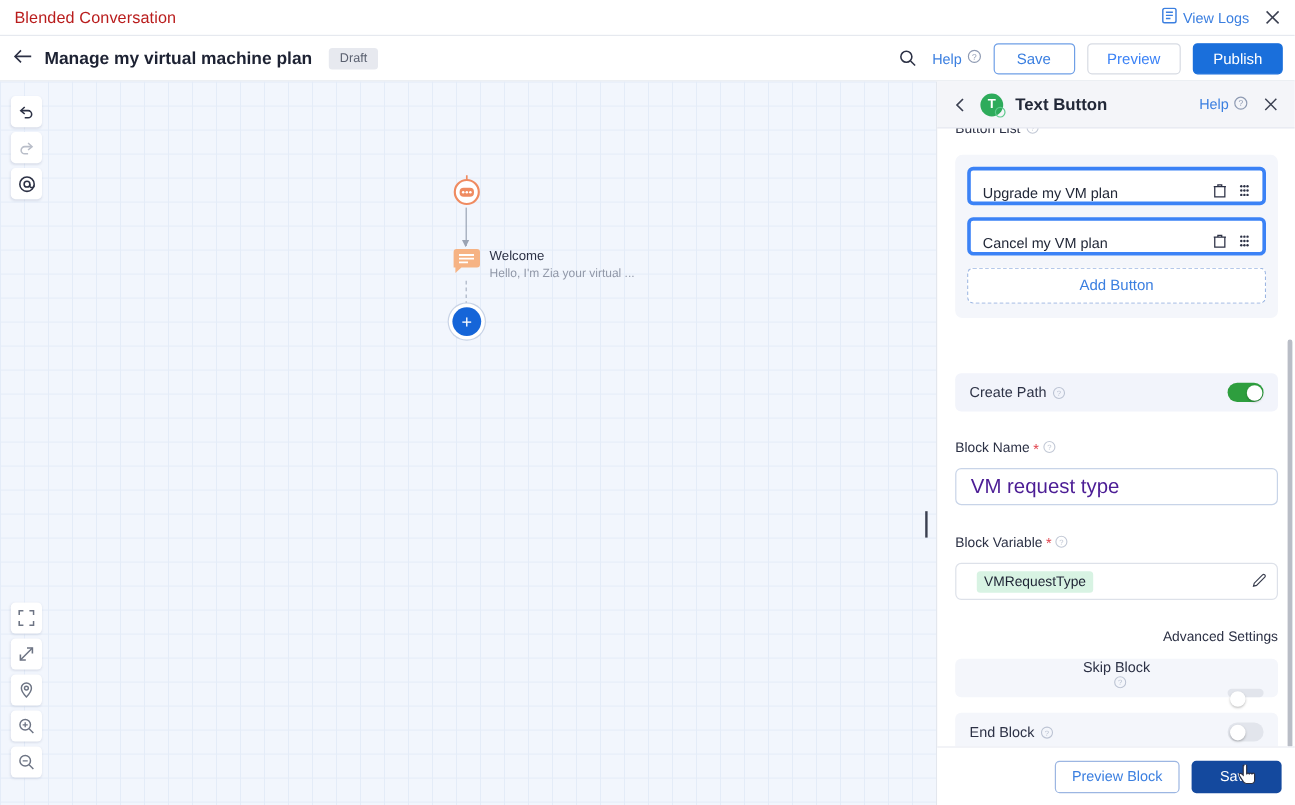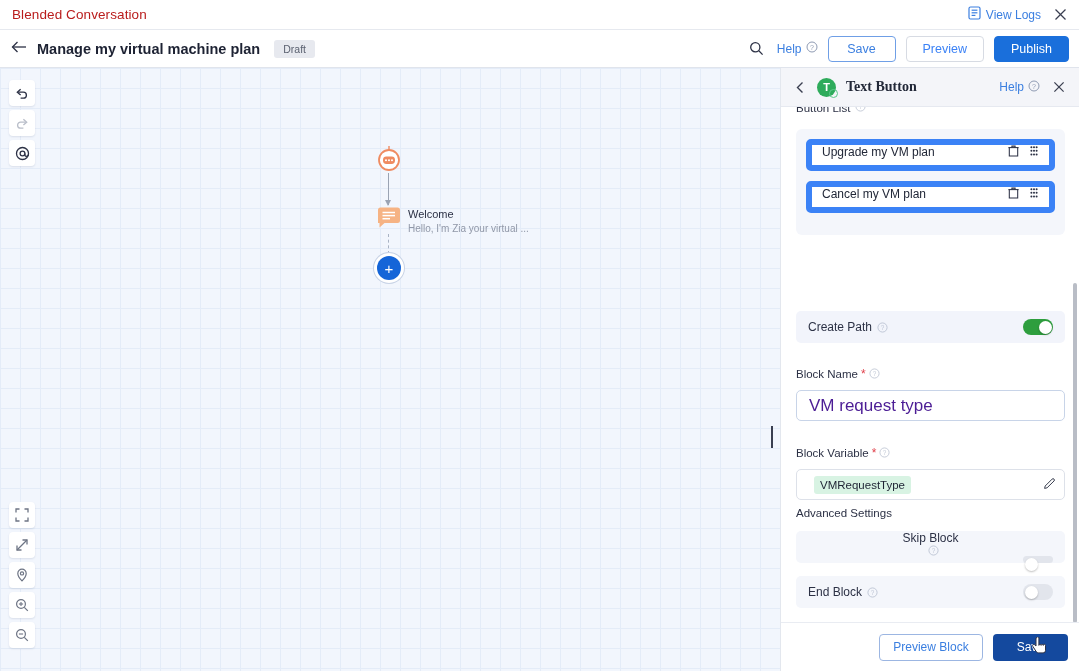--- a/index.html
+++ b/index.html
@@ -105,39 +105,39 @@
   .chev-back{ width:16px;height:16px;display:flex;align-items:center;justify-content:center;cursor:pointer;color:#3a3f50;}
   .avatar{
     width:19px;height:19px;border-radius:50%;background:#2eab5b;color:#fff;
     font-size:11px;font-weight:bold; display:flex;align-items:center;justify-content:center;
     margin-left:9px; position:relative;
   }
   .avatar:after{
     content:""; position:absolute; right:-2px; bottom:-1px; width:7px;height:7px;
     border-radius:50%; border:1.5px solid #5cc98a;
   }
-  .panel-title{ font-size:14px; font-weight:bold; margin-left:10px; color:#222838;font-family:Liberation Serif, serif;}
+  .panel-title{ font-size:14px; font-weight:bold; margin-left:10px; color:#222838;}
   .panel-head-right{ margin-left:auto; display:flex;align-items:center;gap:10px;}
 
   .panel-body{
     position:absolute; top:39px; left:0; width:299px; height:515px;
     overflow:hidden;
   }
   .cut-label{
     position:absolute; left:15px; top:-6px; font-size:11.5px; color:#2c3145;
     display:flex;align-items:center;gap:5px;
   }
 
   .btnlist-wrap{
     position:absolute; left:15px; top:22px; width:269px;
     background:#f4f6fb; border-radius:6px; padding:10px 10px 12px 10px;
   }
   .list-row{
-    height:32px; background:#fff; border:6px solid #3b82f6; border-radius:5px;
-    display:flex;align-items:flex-start; padding:0 10px; margin-bottom:10px;
+    height:32px; background:#fff; border:3px solid #3b82f6; border-radius:5px;
+    display:flex;align-items:flex-end; padding:0 10px; margin-bottom:10px;
     font-size:12px; color:#222838; cursor:pointer;
   }
   .row-actions{ margin-left:auto; display:flex;align-items:center;gap:10px;}
   .add-btn{
     height:30px; border:1px dashed #9cb6e2; border-radius:5px; color:#3b7fe0;
     font-size:12.5px; display:flex;align-items:center;justify-content:center; cursor:pointer;
     background:#fff;
   }
   .create-path-row{
     position:absolute; left:15px; top:204px; width:269px; height:32px;
@@ -431,20 +431,21 @@
                   <circle cx="7.6" cy="5.8" r="1"></circle>
                 <circle cx="2.4" cy="9.4" r="1"></circle>
                   <circle cx="5" cy="9.4" r="1"></circle>
                   <circle cx="7.6" cy="9.4" r="1"></circle>
               </g>
             </svg>
           </span>
         </span>
       </div>
 
+      <div class="add-btn">Add Button</div>
     </div>
 
     <div class="create-path-row">
       <span>Create Path</span>
       <span class="info-ico" style="margin-left:5px;display:flex;align-items:center">
         <svg width="11" height="11" viewBox="0 0 12 12">
           <circle cx="6" cy="6" r="5" fill="none" stroke="#8f9bb3" stroke-width="1"></circle>
           <text x="6" y="8.7" text-anchor="middle" font-size="7" fill="#8f9bb3" font-family="Liberation Sans, sans-serif">?</text>
         </svg>
       </span>
@@ -481,21 +482,21 @@
       <div class="var-input" style="margin-top:9px;">
         <span class="var-pill">VMRequestType</span>
         <span style="margin-left:auto">
           <svg width="13" height="13" viewBox="0 0 13 13">
             <path d="M1.6 11.4 L2.2 9 L9.1 2.1 a1.3 1.3 0 0 1 1.9 1.9 L4.1 10.8 z" fill="none" stroke="#3a3f50" stroke-width="1"></path>
           </svg>
         </span>
       </div>
     </div>
 
-    <div style="position:absolute; left:15px; top:400px; width:269px;">
+    <div style="position:absolute; left:15px; top:418px; width:269px;text-align:right;">
       <div class="adv-title">Advanced Settings</div>
 
       <div class="adv-row" style="margin-top:12px;flex-direction:column;">
         <span>Skip Block</span>
         <span class="info-ico" style="margin-left:5px;display:flex;align-items:center">
           <svg width="11" height="11" viewBox="0 0 12 12">
             <circle cx="6" cy="6" r="5" fill="none" stroke="#8f9bb3" stroke-width="1"></circle>
             <text x="6" y="8.7" text-anchor="middle" font-size="7" fill="#8f9bb3" font-family="Liberation Sans, sans-serif">?</text>
           </svg>
         </span>

